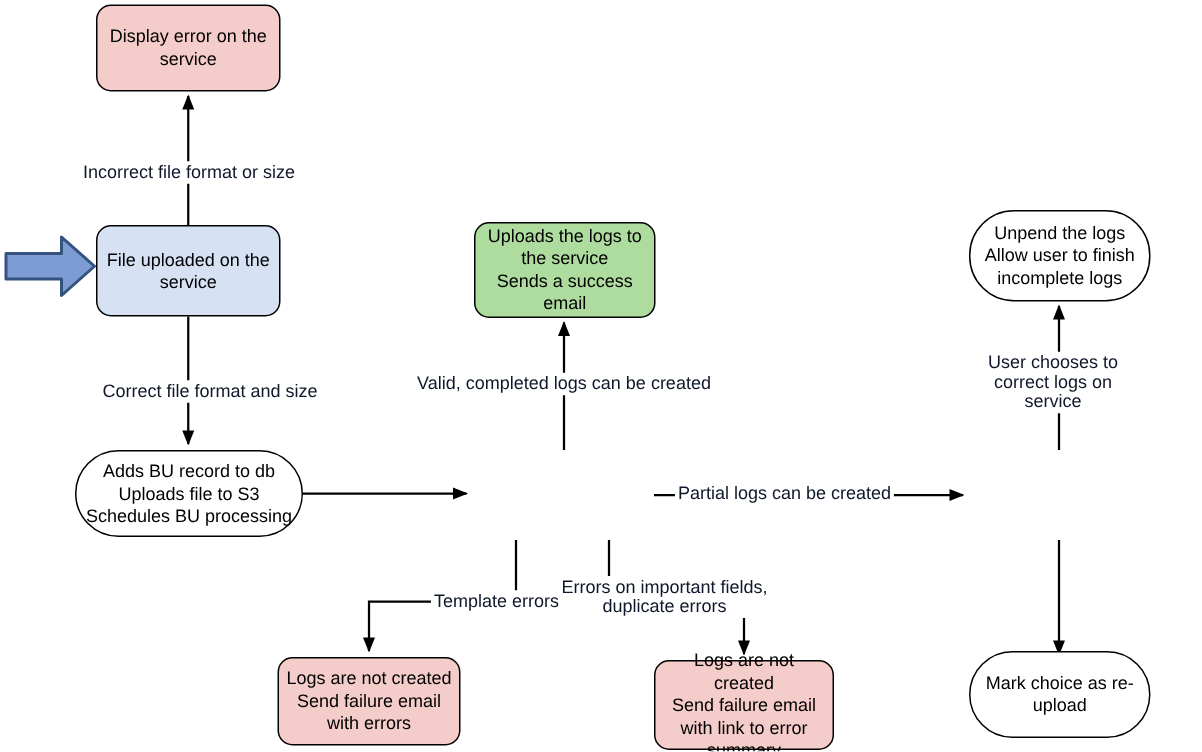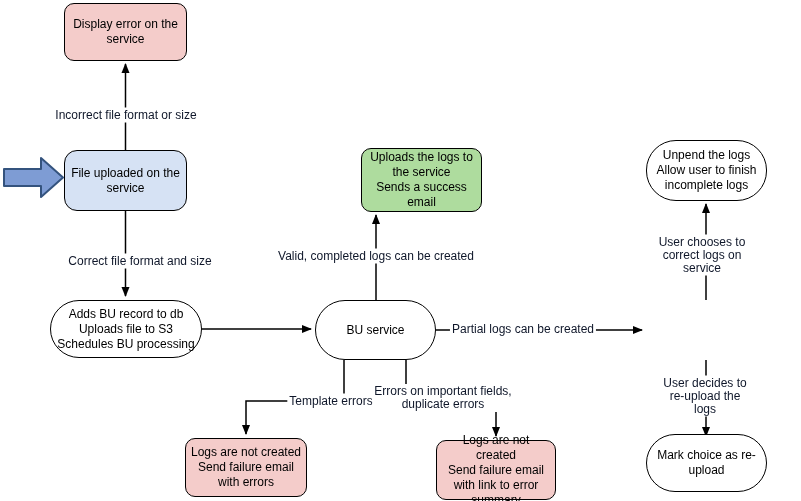--- a/index.html
+++ b/index.html
@@ -21,22 +21,22 @@
     justify-content:center;
     text-align:center;
     white-space:pre-line;
     font-size:12px;
     line-height:15px;
     color:#000000;
     z-index:2;
     padding:2px 4px;
   }
   .node.pink{background:#F4CCCA;}
-  .node.blue{background:#D6E2F4;border-radius:13px;}
-  .node.green{background:#AEDC9E;margin-left:45px;}
+  .node.blue{background:#D6E2F4;}
+  .node.green{background:#AEDC9E;}
   .node.yellow{background:#FAF0CF;}
   .node.white{background:#FFFFFF;border-radius:30px;}
   .elabel{
     position:absolute;
     transform:translate(-50%,-50%);
     background:#ffffff;
     white-space:pre-line;
     text-align:center;
     font-size:12px;
     line-height:13px;
@@ -75,21 +75,20 @@
   <div class="node pink" style="left:64px;top:3px;width:123px;height:58px">Display error on the
 service</div>
 
   <div class="node blue" style="left:64px;top:150px;width:123px;height:61px">File uploaded on the
 service</div>
 
   <div class="node white" style="left:50px;top:300px;width:152px;height:58px">Adds BU record to db
 Uploads file to S3
 Schedules BU processing</div>
 
-  <div class="node white" style="left:315px;top:300px;width:121px;height:60px">BU service</div>
 
   <div class="node green" style="left:316px;top:148px;width:121px;height:64px">Uploads the logs to
 the service
 Sends a success
 email</div>
 
   <div class="node white" style="left:646px;top:140px;width:121px;height:61px">Unpend the logs
 Allow user to finish
 incomplete logs</div>
 
@@ -114,15 +113,14 @@
 
   <div class="elabel" style="left:523px;top:329px">Partial logs can be created</div>
 
   <div class="elabel" style="left:331px;top:401px">Template errors</div>
 
   <div class="elabel" style="left:443px;top:398px">Errors on important fields,
 duplicate errors</div>
 
   <div class="elabel" style="left:702px;top:255px">User chooses to correct logs on service</div>
 
-  <div class="elabel" style="left:705px;top:396px">User decides to re-upload the logs</div>
 
 </div>
 
 </body></html>

